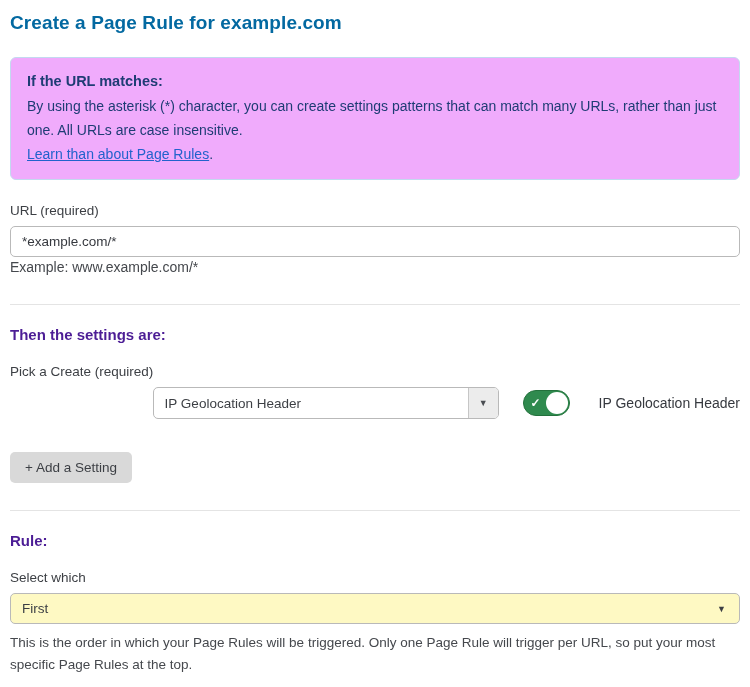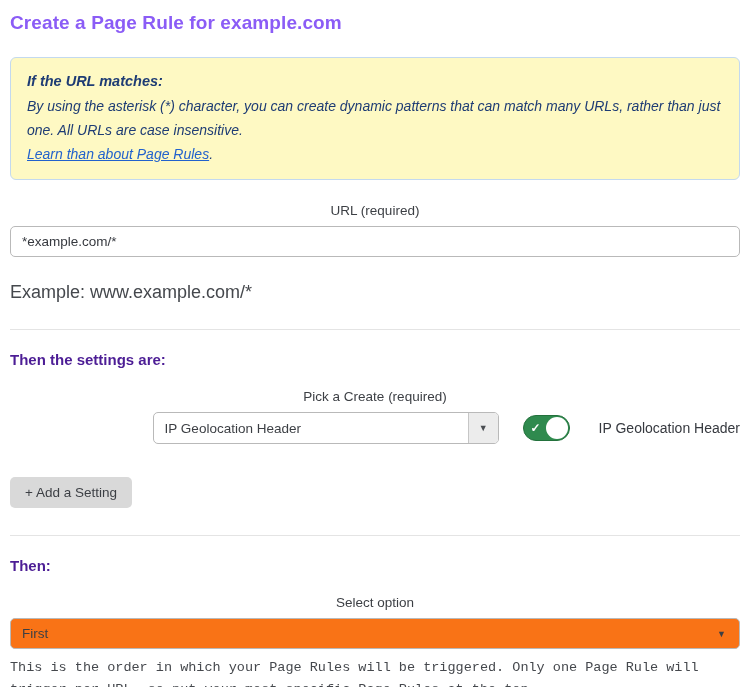--- a/index.html
+++ b/index.html
@@ -9,73 +9,71 @@
     height: 687px;
     font-family: "Liberation Sans", sans-serif;
     color: #36393f;
     overflow: hidden;
   }
   .container { padding: 12px 10px 0 10px; }
 
   .page-title {
     font-size: 19px;
     font-weight: bold;
-    color: #8b5cf6;
+    color: #0369a1;
     letter-spacing: 0.1px;
     margin-bottom: 23px;
   }
 
   .info-box {
-    background: #fef9c3;
+    background: #f0abfc;
     border: 1px solid #c3d9ef;
     border-radius: 6px;
     padding: 11px 16px 13px 16px;
     color: #1e3c74;
     font-size: 14px;
     line-height: 24px;
     margin-bottom: 23px;
-    font-style: italic;
   }
   .info-box .info-heading {
     font-weight: bold;
     font-size: 14.5px;
     margin-bottom: 1px;
   }
   .info-box .info-link {
     color: #2262cc;
     text-decoration: underline;
     cursor: pointer;
   }
   .info-box .info-link-suffix { color: #1e3c74; }
 
   .field-label {
     font-size: 13.5px;
     color: #3c3f44;
     margin-bottom: 8px;
-    text-align: center;
   }
 
   .text-input {
     display: block;
     width: 100%;
     height: 31px;
     border: 1px solid #b9b9b9;
     border-radius: 5px;
     padding: 0 11px;
     font-family: "Liberation Sans", sans-serif;
     font-size: 13.5px;
     color: #36393f;
     background: #ffffff;
     outline: none;
   }
 
   .helper-text {
-    font-size: 18px;
+    font-size: 14px;
     color: #45484d;
-    margin-top: 25px;
+    margin-top: 0;
     line-height: 20px;
   }
 
   .divider {
     border: none;
     border-top: 1px solid #e4e4e4;
     margin: 27px 0 0 0;
   }
 
   .section-heading {
@@ -176,54 +174,53 @@
     color: #3c3f44;
   }
   .btn-add-setting { margin-top: 33px; }
 
   .order-select {
     position: relative;
     width: 100%;
     height: 31px;
     border: 1px solid #b9b9b9;
     border-radius: 5px;
-    background: #f97316;
+    background: #fef9c3;
     display: flex;
     align-items: center;
     padding: 0 11px;
     font-size: 13.5px;
     color: #3c3f44;
     cursor: pointer;
   }
   .order-select .arrow-glyph {
     position: absolute;
     right: 13px;
     top: 50%;
     transform: translateY(-50%);
     color: #3c3f44;
   }
 
   .order-description {
     font-size: 13.5px;
     color: #45484d;
     line-height: 22px;
     margin-top: 8px;
-    font-family: Liberation Mono, monospace;
   }
 </style>
 </head>
 <body>
 
 <div class="container">
 
   <h1 class="page-title">Create a Page Rule for example.com</h1>
 
   <div class="info-box">
     <div class="info-heading">If the URL matches:</div>
-    <div class="info-body">By using the asterisk (*) character, you can create dynamic patterns that can match many URLs, rather than just one. All URLs are case insensitive.</div>
+    <div class="info-body">By using the asterisk (*) character, you can create settings patterns that can match many URLs, rather than just one. All URLs are case insensitive.</div>
     <div><a class="info-link">Learn than about Page Rules</a><span class="info-link-suffix">.</span></div>
   </div>
 
   <div class="field-label">URL (required)</div>
   <input class="text-input" type="text" value="*example.com/*" style="">
   <div class="helper-text">Example: www.example.com/*</div>
 
   <hr class="divider">
 
   <div class="section-heading">Then the settings are:</div>
@@ -241,23 +238,23 @@
       <span class="toggle-check">✓</span>
       <span class="toggle-knob"></span>
     </div>
     <div class="toggle-label">IP Geolocation Header</div>
   </div>
 
   <button class="btn btn-gray btn-add-setting">+ Add a Setting</button>
 
   <hr class="divider">
 
-  <div class="section-heading">Then:</div>
-
-  <div class="field-label">Select option</div>
+  <div class="section-heading">Rule:</div>
+
+  <div class="field-label">Select which</div>
 
   <div class="order-select">
     <span>First</span>
     <span class="arrow-glyph">▼</span>
   </div>
 
   <div class="order-description">This is the order in which your Page Rules will be triggered. Only one Page Rule will trigger per URL, so put your most specific Page Rules at the top.</div>
 
   
 

